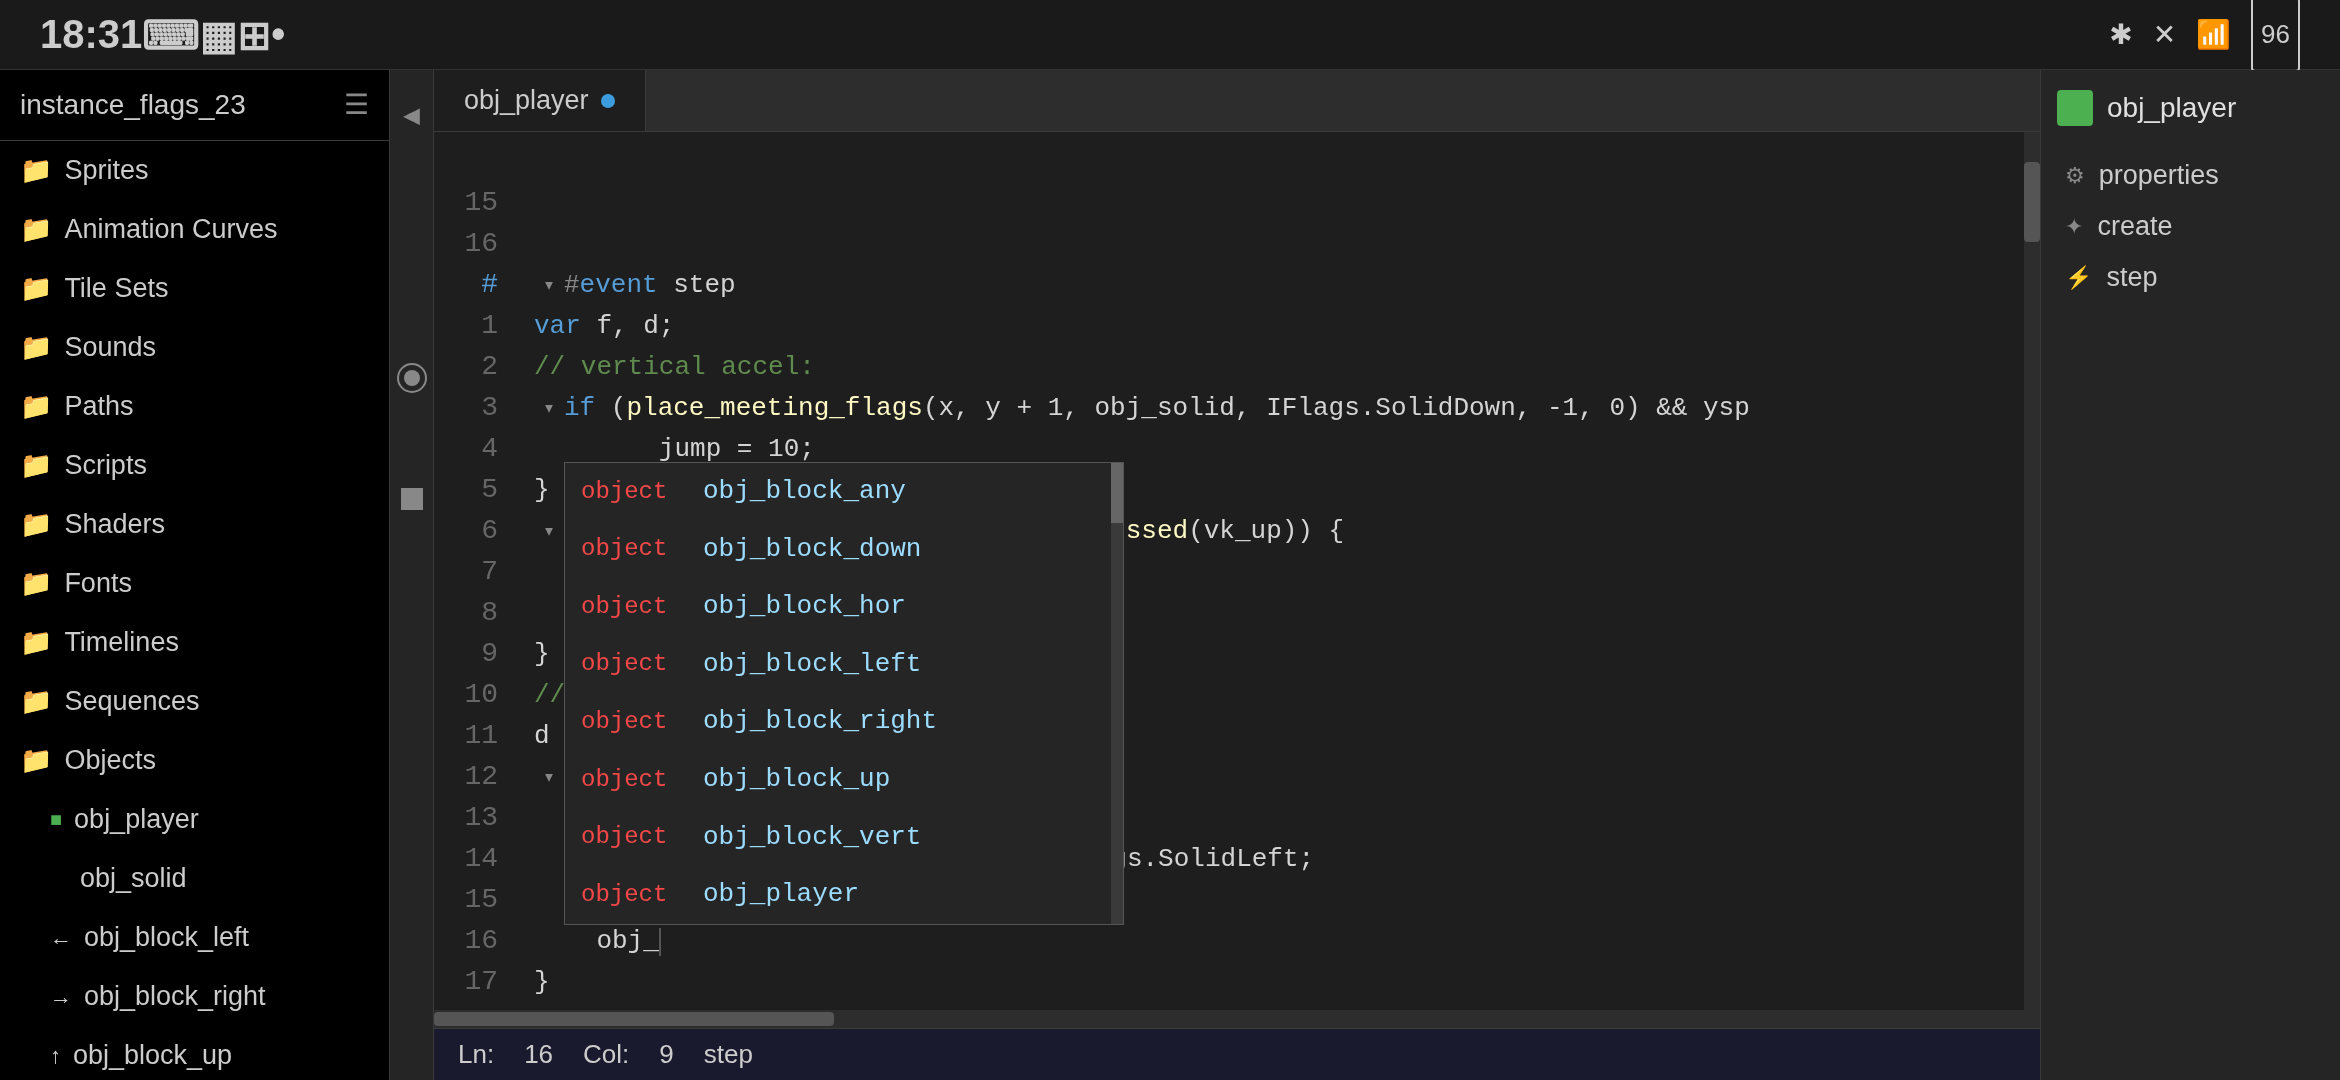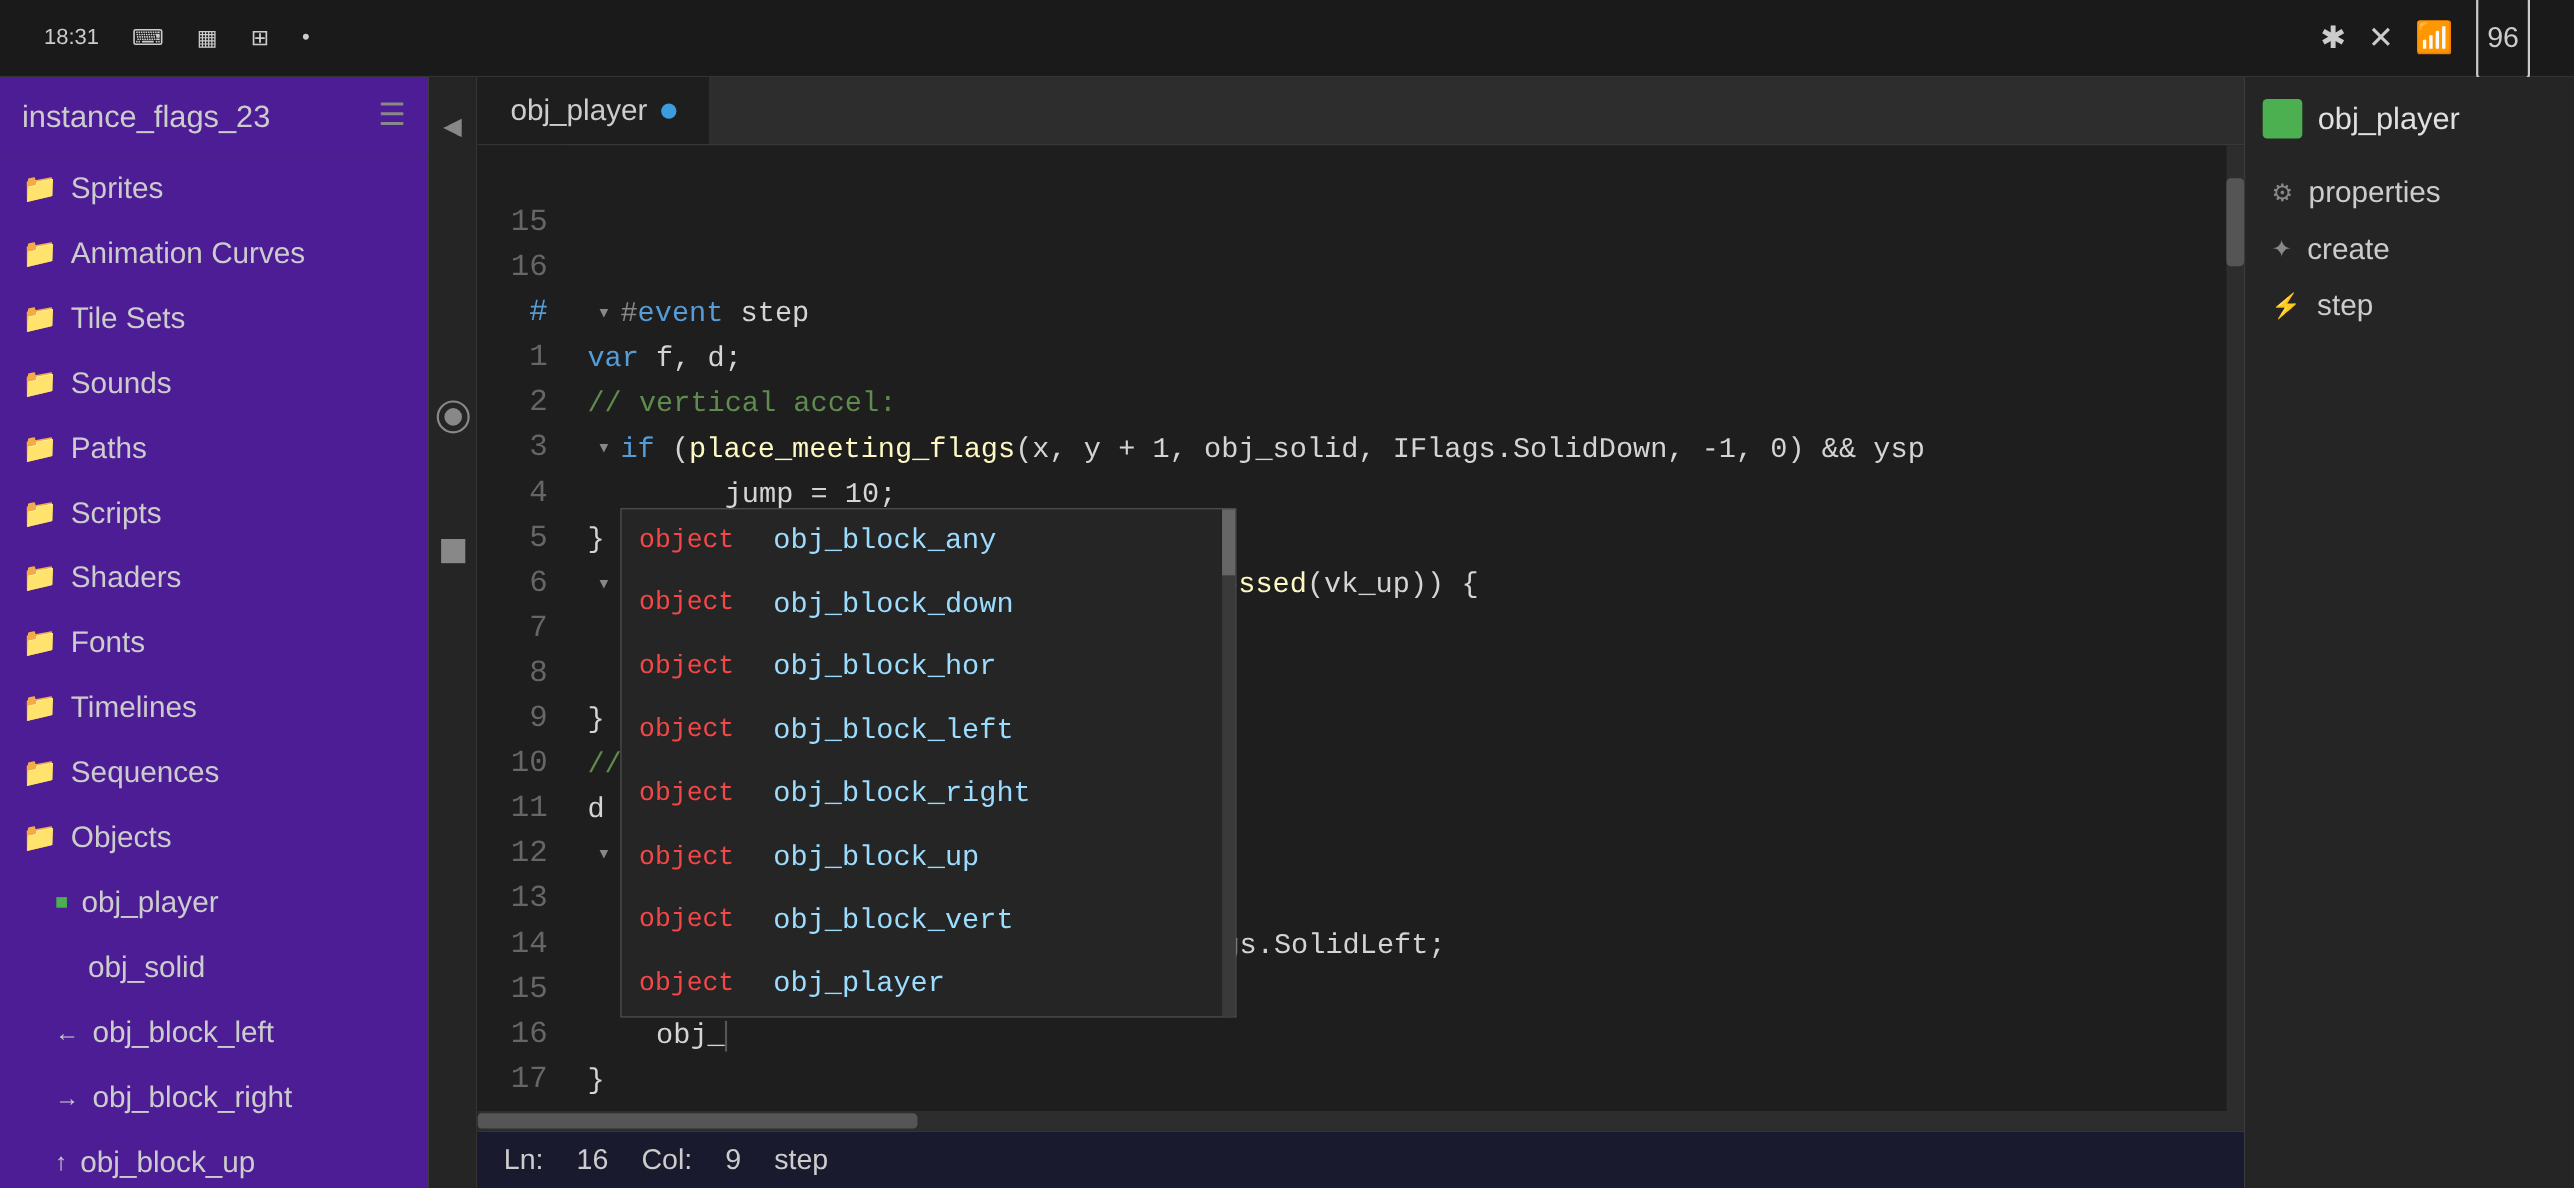--- a/index.html
+++ b/index.html
@@ -19,24 +19,24 @@
       height: 70px;
       display: flex;
       align-items: center;
       padding: 0 40px;
       justify-content: space-between;
       border-bottom: 1px solid #333;
     }
     .status-left {
       display: flex;
       align-items: center;
-      gap: 30px;
       color: #ccc;
-      font-size: 20px;
+      font-size: 40px;
       font-family: sans-serif;
+      font-weight: bold;
     }
     .status-right {
       display: flex;
       align-items: center;
       gap: 20px;
       color: #ccc;
       font-size: 28px;
       font-family: sans-serif;
     }
     .battery {
@@ -48,21 +48,21 @@
 
     
     .main-container {
       display: flex;
       height: 1010px;
     }
 
     
     .sidebar {
       width: 390px;
-      background: #4c1d95;
+      background: #000000;
       border-right: 1px solid #3a3a3a;
       overflow-y: auto;
       flex-shrink: 0;
     }
     .sidebar-header {
       display: flex;
       align-items: center;
       justify-content: space-between;
       padding: 18px 20px;
       border-bottom: 1px solid #3a3a3a;

